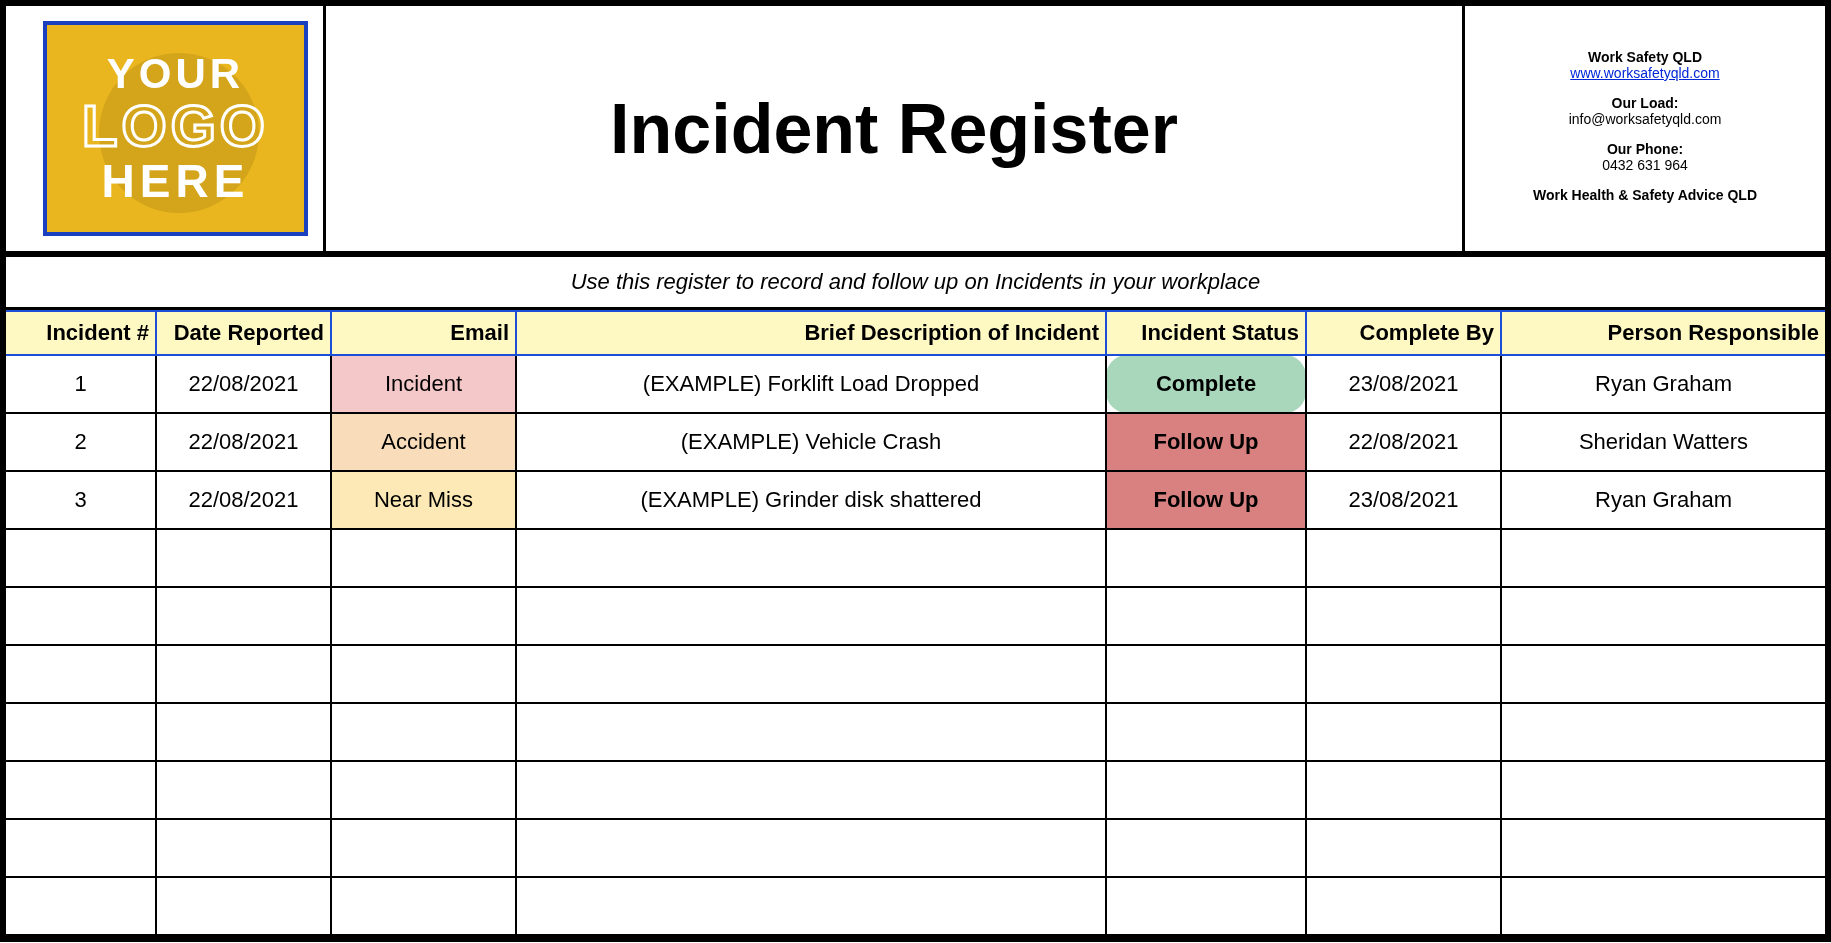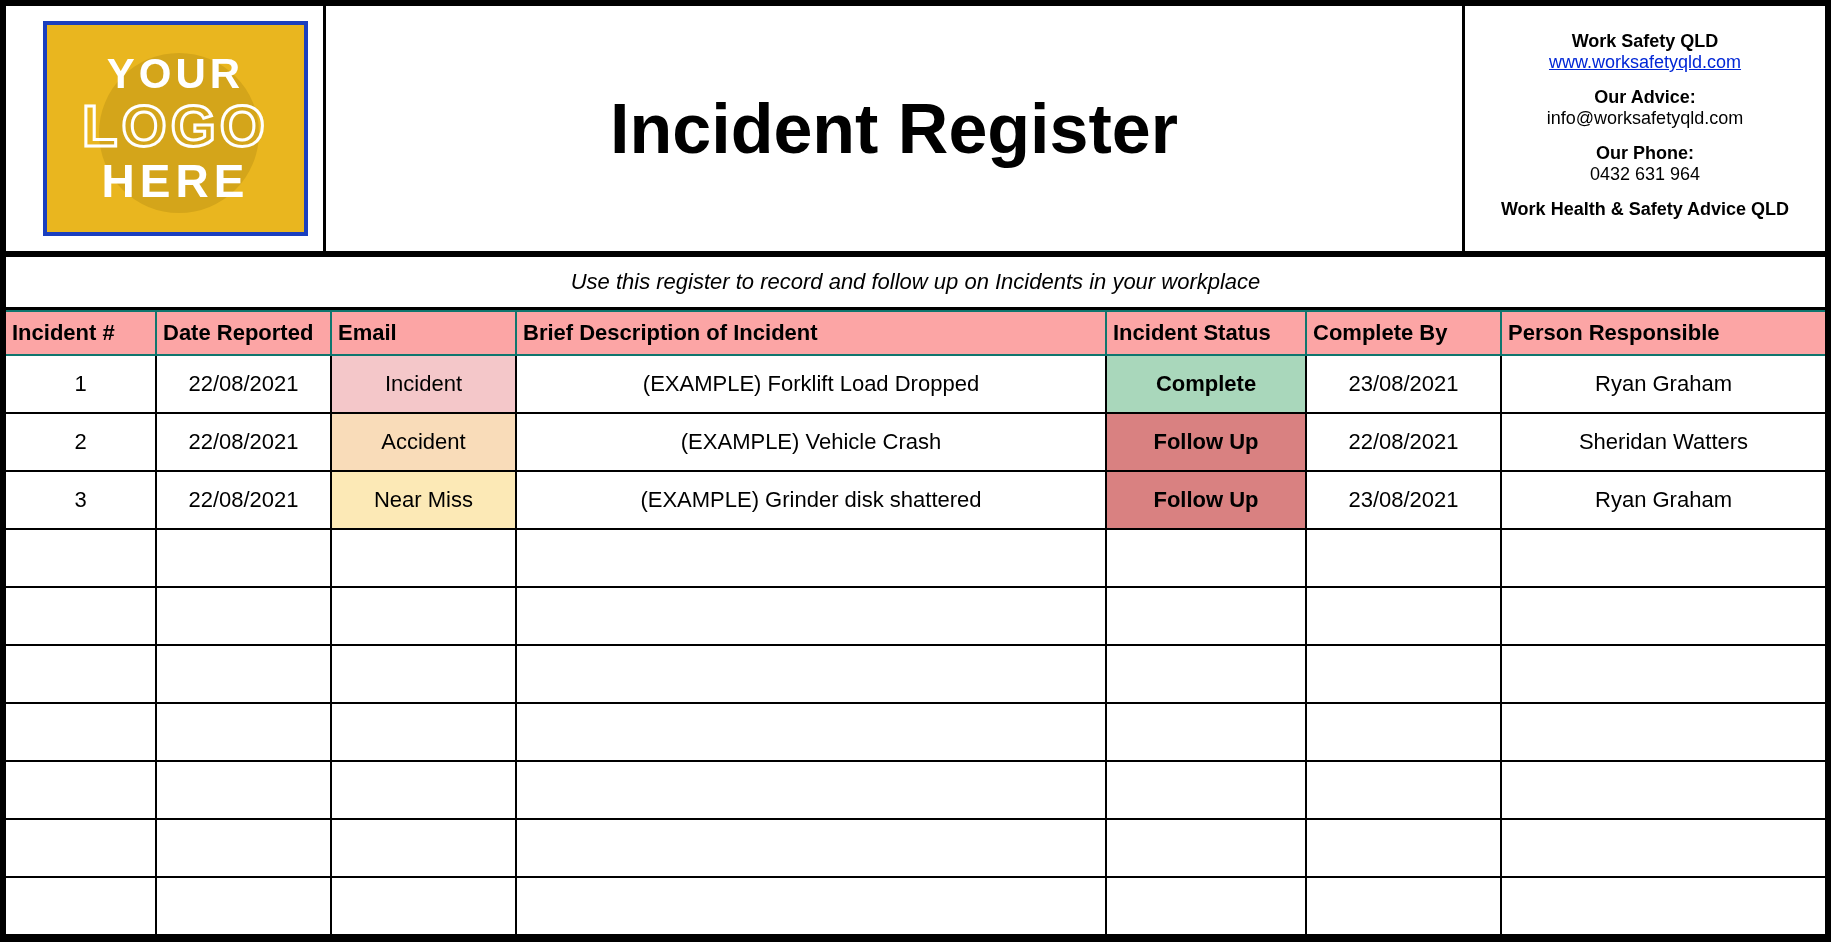--- a/index.html
+++ b/index.html
@@ -66,21 +66,21 @@
   }
   .title-cell h1 {
     font-size: 70px;
     font-weight: 900;
     margin: 4px;
   }
   .contact-cell {
     width: 360px;
     padding: 15px 10px;
     text-align: center;
-    font-size: 18px;
+    font-size: 14px;
     display: flex;
     flex-direction: column;
     justify-content: center;
     gap: 8px;
   }
   .contact-block { margin-bottom: 6px; }
   .contact-block .lbl { font-weight: 700; }
   .contact-block a { color: #0026d6; text-decoration: underline; }
   .contact-block .val { font-weight: 400; }
 
@@ -91,26 +91,26 @@
     padding: 12px 0;
     border-bottom: 3px solid #000;
   }
 
   table.register {
     width: 100%;
     border-collapse: collapse;
     table-layout: fixed;
   }
   table.register th {
-    background: #fca5a5;
+    background: #fef9c3;
     font-weight: 700;
     font-size: 22px;
     padding: 8px 6px;
-    border: 2px solid #0f766e;
-    text-align: left;
+    border: 2px solid #1d4ed8;
+    text-align: right;
   }
   table.register th:first-child { border-left: none; }
   table.register th:last-child { border-right: none; }
 
   table.register td {
     border: 2px solid #000;
     height: 58px;
     text-align: center;
     font-size: 22px;
     vertical-align: middle;
@@ -123,21 +123,21 @@
   .col-type { width: 185px; }
   .col-desc { width: 590px; }
   .col-status { width: 200px; }
   .col-complete { width: 195px; }
   .col-person { }
 
   .type-incident  { background: #f4c7c9; margin-left: 20px; }
   .type-accident  { background: #f9dcb9; }
   .type-nearmiss  { background: #fce9b6; margin-left: 47px; }
 
-  .status-complete { background: #a9d7bb; font-weight: 700; }
+  .status-complete { background: #a9d7bb; font-weight: 700; border-radius: 21px; }
   .status-followup { background: #d98181; font-weight: 700; }
 
   .header-thick-bottom th { border-bottom-width: 4px; }
 </style>
 </head>
 <body>
 
 <div class="page">
 
   <div class="header-row">
@@ -153,21 +153,21 @@
     </div>
     <div class="title-cell">
       <h1>Incident Register</h1>
     </div>
     <div class="contact-cell">
       <div class="contact-block">
         <div class="lbl">Work Safety QLD</div>
         <a href="#">www.worksafetyqld.com</a>
       </div>
       <div class="contact-block">
-        <div class="lbl">Our Advice:</div>
+        <div class="lbl">Our Load:</div>
         <div class="val">info@worksafetyqld.com</div>
       </div>
       <div class="contact-block">
         <div class="lbl">Our Phone:</div>
         <div class="val">0432 631 964</div>
       </div>
       <div class="contact-block">
         <div class="lbl">Work Health &amp; Safety Advice QLD</div>
       </div>
     </div>

